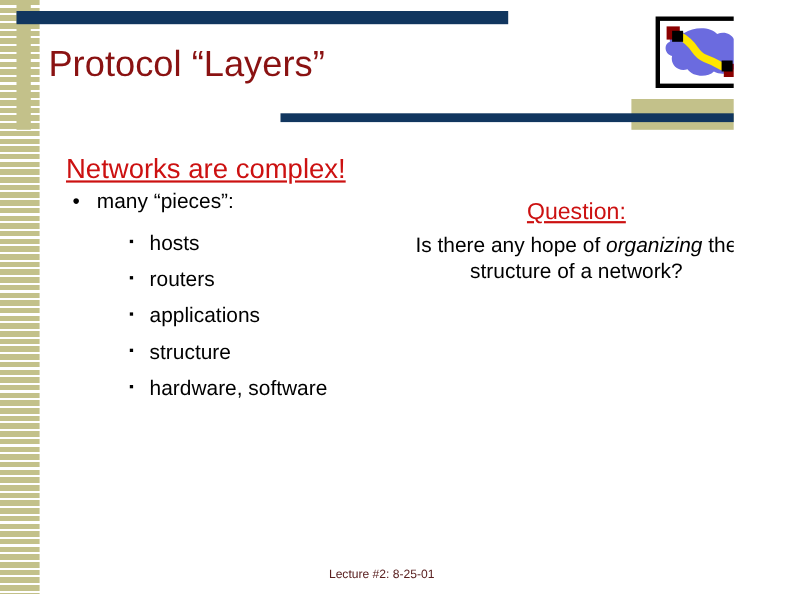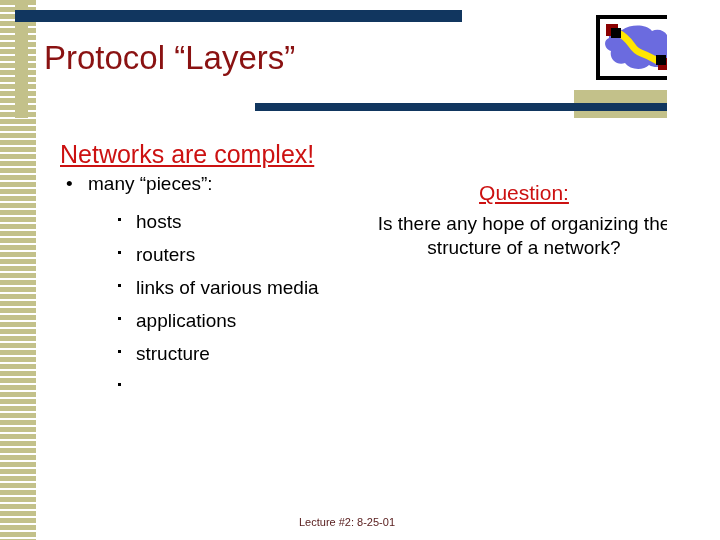--- a/index.html
+++ b/index.html
@@ -166,21 +166,21 @@
     color: #cc1111;
     text-decoration: underline;
     display: inline-block;
   }
   #question-body {
     margin-top: 6px;
     font-size: 19px;
     line-height: 24px;
     color: #000000;
   }
-  #question-body .ital { }
+  #question-body .ital { font-style: italic; }
   #question-followup {
     margin-top: 30px;
     font-size: 19px;
     line-height: 24px;
     color: #000000;
   }
 
   
   #footer-left {
     position: absolute;
@@ -234,34 +234,31 @@
         <span>many “pieces”:</span>
         <ul class="lvl2">
           <li class="l2">
             <span class="b2"></span>
             <span>hosts</span>
           </li>
           <li class="l2">
             <span class="b2"></span>
             <span>routers</span>
           </li>
-          <li class="l2 wrap">
-            <span class="b2"></span>
-            <span>links of various media</span>
-          </li>
           <li class="l2">
             <span class="b2"></span>
             <span>applications</span>
           </li>
           <li class="l2">
             <span class="b2"></span>
             <span>structure</span>
           </li>
           <li class="l2">
             <span class="b2"></span>
+            <span>hardware, software</span>
           </li>
         </ul>
       </li>
     </ul>
   </div>
 
   <div id="right-col">
     <div>
       <span id="question-label">Question:</span>
     </div>

